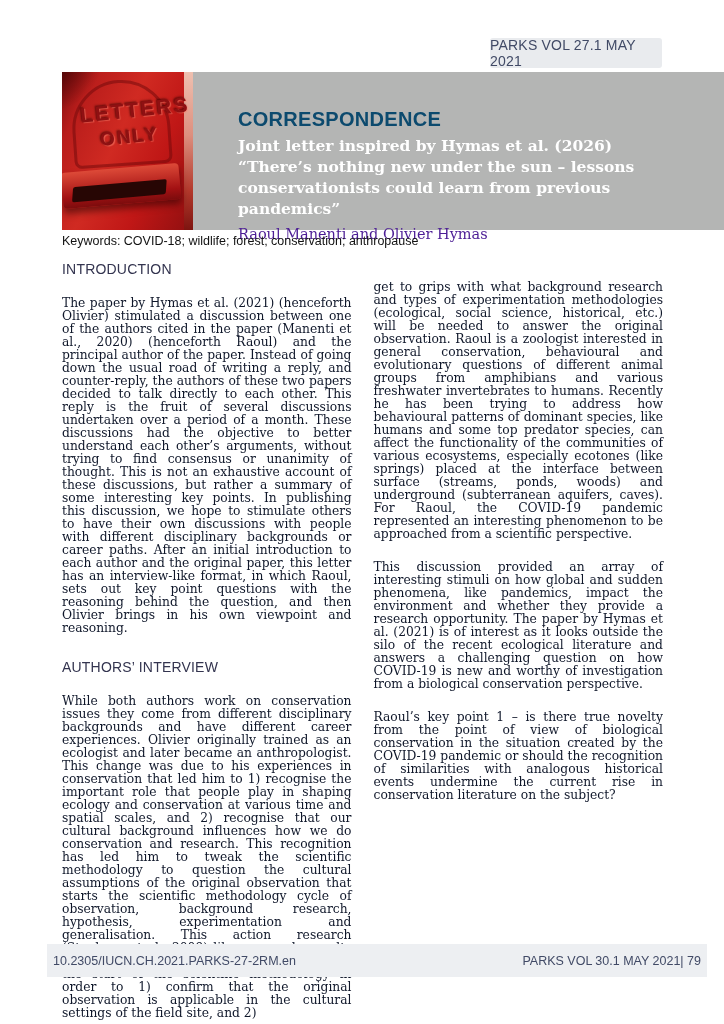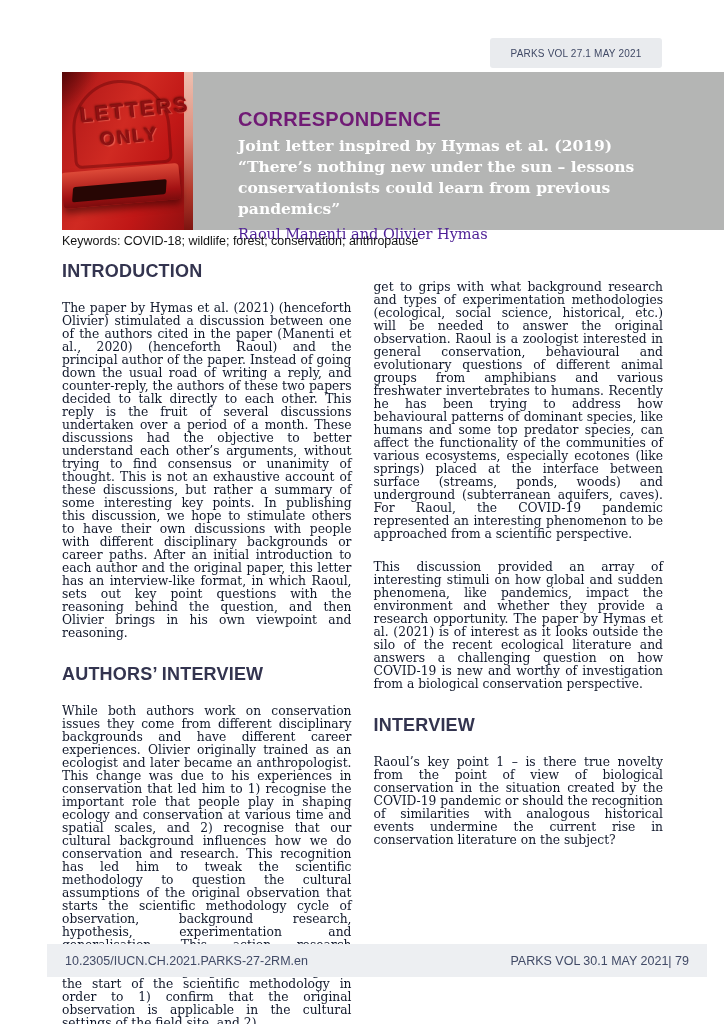--- a/index.html
+++ b/index.html
@@ -4,21 +4,21 @@
 <style>
   * { margin: 0; padding: 0; box-sizing: border-box; }
   html, body { width: 724px; height: 1024px; background: #ffffff; }
   body { font-family: "Liberation Sans", sans-serif; position: relative; overflow: hidden; }
 
   
   .vol-banner {
     position: absolute; left: 490px; top: 38px; width: 172px; height: 30px;
     background: #e9ebee; border-radius: 3px;
     display: flex; align-items: center; justify-content: center;
-    font-size: 10px; color: #414a66; letter-spacing: 0.2px;
+    font-size: 14px; color: #414a66; letter-spacing: 0.2px;
   }
 
   
   .header-row { position: absolute; left: 62px; top: 72px; right: 0; height: 158px; display: flex; }
   .postbox {
     position: relative; width: 131px; height: 158px; flex: 0 0 131px;
     background: linear-gradient(115deg, #7e0d0f 0%, #b91d1b 16%, #d02a22 42%, #c01716 68%, #8f0f10 100%);
     overflow: hidden;
   }
   .postbox-corner { position: absolute; left: -18px; top: -18px; width: 60px; height: 60px;
@@ -32,44 +32,44 @@
     transform: rotate(-6deg); }
   .postbox-word.w1 { left: 18px; top: 26px; font-size: 21px; }
   .postbox-word.w2 { left: 38px; top: 54px; font-size: 19px; }
   .postbox-slot { position: absolute; left: 0px; top: 96px; width: 118px; height: 36px;
     background: linear-gradient(#dd4a38, #a31113 70%, #7c0c0d);
     transform: rotate(-5deg); border-radius: 4px; box-shadow: 0 5px 7px rgba(30,0,0,.5); }
   .postbox-slot-opening { position: absolute; left: 10px; top: 15px; width: 94px; height: 15px;
     background: #270604; border-radius: 2px; transform: skewX(-9deg); }
 
   .header-gray { flex: 1; background: #b4b5b4; padding: 36px 20px 0 45px; }
-  .kicker { font-size: 20px; font-weight: bold; color: #701a75; letter-spacing: 0.3px; }
+  .kicker { font-size: 20px; font-weight: bold; color: #0c4a6e; letter-spacing: 0.3px; }
   .article-title { margin-top: 4px; max-width: 408px; font-family: "DejaVu Serif", serif;
     font-size: 15.5px; font-weight: bold; color: #ffffff; line-height: 21px; }
   .article-authors { margin-top: 7px; font-family: "DejaVu Serif", serif;
     font-size: 14.5px; color: #4c1d95; }
 
   
   .keywords { position: absolute; left: 62px; top: 234px; font-size: 12.5px; color: #111111; }
   .keywords b { font-weight: normal; }
 
   
   .columns { position: absolute; left: 62px; top: 261px; width: 601px; display: flex; gap: 22px; }
   .col { width: 290px; }
-  .sec-heading { font-size: 18px; font-weight: bold; color: #33344f; letter-spacing: 0.2px;
+  .sec-heading { font-size: 14px; font-weight: normal; color: #33344f; letter-spacing: 0.2px;
     margin-bottom: 4px; }
   .para { font-family: "DejaVu Serif", serif; font-size: 12.3px; line-height: 13px;
     color: #0f172a; text-align: justify; margin-bottom: 19px; margin-top: 20px; }
   .para.tight { margin-bottom: 0; }
   .gap-above { margin-top: 24px; }
 
   
   .footer-bar { position: absolute; left: 47px; top: 944px; width: 660px; height: 33px;
     background: #edeff2; display: flex; align-items: center; justify-content: space-between;
-    padding: 0 18px; font-size: 12.5px; color: #414a66; }
+    padding: 0 6px; font-size: 12.5px; color: #414a66; }
 </style>
 </head>
 <body>
 
 <div class="vol-banner">
   <span>PARKS VOL 27.1 MAY 2021</span>
 </div>
 
 <div class="header-row">
   <div class="postbox">
@@ -77,38 +77,37 @@
     <div class="postbox-glare"></div>
     <div class="postbox-arch"></div>
     <div class="postbox-word w1">LETTERS</div>
     <div class="postbox-word w2">ONLY</div>
     <div class="postbox-slot">
       <div class="postbox-slot-opening"></div>
     </div>
   </div>
   <div class="header-gray">
     <div class="kicker">CORRESPONDENCE</div>
-    <div class="article-title">Joint letter inspired by Hymas et al. (2019) “There’s nothing new under the sun – lessons conservationists could learn from previous pandemics”</div>
+    <div class="article-title">Joint letter inspired by Hymas et al. (2026) “There’s nothing new under the sun – lessons conservationists could learn from previous pandemics”</div>
     <div class="article-authors">Raoul Manenti and Olivier Hymas</div>
   </div>
 </div>
 
 <div class="keywords"><b>Keywords:</b><span> COVID-18; wildlife; forest; conservation; anthropause</span></div>
 
 <div class="columns">
   <div class="col">
     <div class="sec-heading">INTRODUCTION</div>
     <p class="para">The paper by Hymas et al. (2021) (henceforth Olivier) stimulated a discussion between one of the authors cited in the paper (Manenti et al., 2020) (henceforth Raoul) and the principal author of the paper. Instead of going down the usual road of writing a reply, and counter-reply, the authors of these two papers decided to talk directly to each other. This reply is the fruit of several discussions undertaken over a period of a month. These discussions had the objective to better understand each other’s arguments, without trying to find consensus or unanimity of thought. This is not an exhaustive account of these discussions, but rather a summary of some interesting key points. In publishing this discussion, we hope to stimulate others to have their own discussions with people with different disciplinary backgrounds or career paths. After an initial introduction to each author and the original paper, this letter has an interview-like format, in which Raoul, sets out key point questions with the reasoning behind the question, and then Olivier brings in his own viewpoint and reasoning.</p>
     <div class="sec-heading gap-above">AUTHORS’ INTERVIEW</div>
     <p class="para tight">While both authors work on conservation issues they come from different disciplinary backgrounds and have different career experiences. Olivier originally trained as an ecologist and later became an anthropologist. This change was due to his experiences in conservation that led him to 1) recognise the important role that people play in shaping ecology and conservation at various time and spatial scales, and 2) recognise that our cultural background influences how we do conservation and research. This recognition has led him to tweak the scientific methodology to question the cultural assumptions of the original observation that starts the scientific methodology cycle of observation, background research, hypothesis, experimentation and generalisation. This action research (Stephens et al., 2009) like approach, results in the researcher going to the field right at the start of the scientific methodology in order to 1) confirm that the original observation is applicable in the cultural settings of the field site, and 2)</p>
   </div>
   <div class="col">
     <p class="para">get to grips with what background research and types of experimentation methodologies (ecological, social science, historical, etc.) will be needed to answer the original observation. Raoul is a zoologist interested in general conservation, behavioural and evolutionary questions of different animal groups from amphibians and various freshwater invertebrates to humans. Recently he has been trying to address how behavioural patterns of dominant species, like humans and some top predator species, can affect the functionality of the communities of various ecosystems, especially ecotones (like springs) placed at the interface between surface (streams, ponds, woods) and underground (subterranean aquifers, caves). For Raoul, the COVID-19 pandemic represented an interesting phenomenon to be approached from a scientific perspective.</p>
     <p class="para">This discussion provided an array of interesting stimuli on how global and sudden phenomena, like pandemics, impact the environment and whether they provide a research opportunity. The paper by Hymas et al. (2021) is of interest as it looks outside the silo of the recent ecological literature and answers a challenging question on how COVID-19 is new and worthy of investigation from a biological conservation perspective.</p>
-    <div class="sec-heading gap-above">INTERVIEW</div>
     <p class="para">Raoul’s key point 1 – is there true novelty from the point of view of biological conservation in the situation created by the COVID-19 pandemic or should the recognition of similarities with analogous historical events undermine the current rise in conservation literature on the subject?</p>
 
   </div>
 </div>
 
 <div class="footer-bar">
   <span>10.2305/IUCN.CH.2021.PARKS-27-2RM.en</span>
   <span>PARKS VOL 30.1 MAY 2021| 79</span>
 </div>
 

